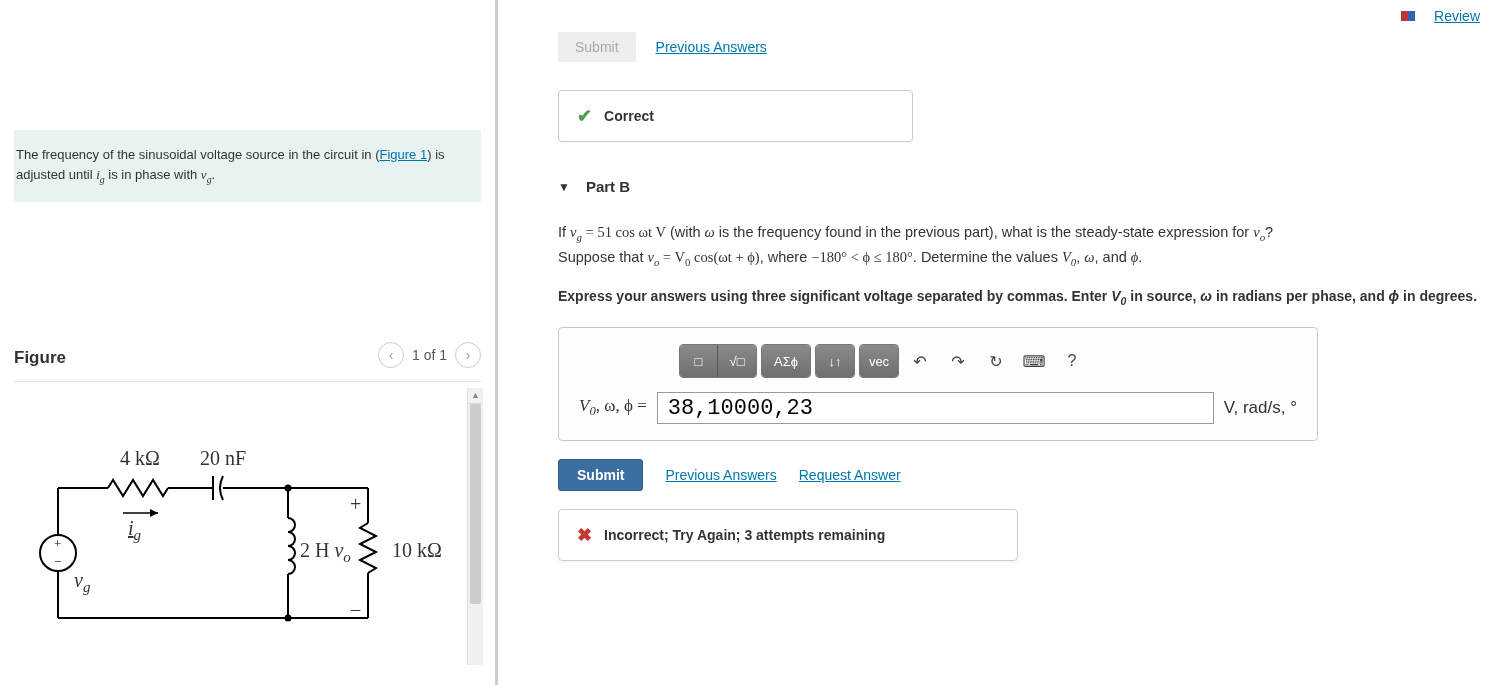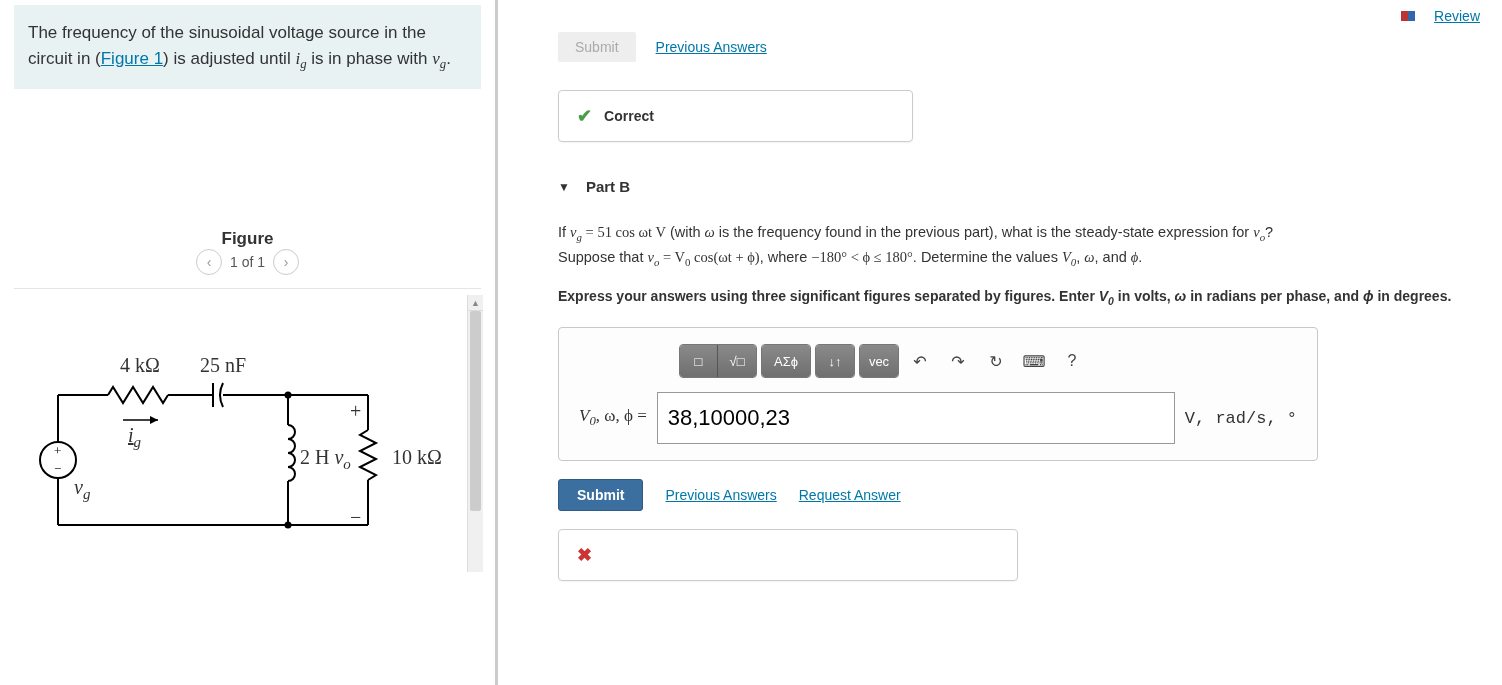--- a/index.html
+++ b/index.html
@@ -2,27 +2,27 @@
 <html><head>
 <meta charset="utf-8">
 <style>
   * { box-sizing: border-box; margin: 0; padding: 0; }
   body { font-family: Arial, Helvetica, sans-serif; font-size: 14px; color: #333; background: #fff; width: 1502px; height: 685px; overflow: hidden; }
   .container { display: flex; height: 100%; }
   .left-pane { width: 495px; padding: 5px 14px 14px 14px; position: relative; }
   .divider { width: 3px; background: #ccc; }
   .right-pane { flex: 1; padding: 0 20px 20px 60px; position: relative; }
 
-  .problem-statement { background: #e8f2f2; padding: 15px 14px; line-height: 1.5; font-size: 17px; }
+  .problem-statement { background: #e8f2f2; padding: 15px 2px; margin-top: 125px; line-height: 1.5; font-size: 13px; }
   .problem-statement a { color: #0077aa; text-decoration: underline; }
   .italic { font-style: italic; font-family: "Times New Roman", serif; }
   .sub { font-size: 0.75em; vertical-align: sub; }
 
   .figure-section { margin-top: 140px; }
-  .figure-header { display: flex; justify-content: space-between; align-items: center; border-bottom: 1px solid transparent; padding-bottom: 6px; flex-direction: column; }
+  .figure-header { display: flex; justify-content: space-between; align-items: flex-end; border-bottom: 1px solid transparent; padding-bottom: 6px; }
   .figure-title { font-size: 17px; font-weight: bold; }
   .figure-nav { display: flex; align-items: center; gap: 8px; color: #555; font-size: 14px; }
   .nav-btn { width: 26px; height: 26px; border: 1px solid #ccc; border-radius: 50%; background: #fff; display: inline-flex; align-items: center; justify-content: center; color: #999; cursor: pointer; }
   .figure-body { border-top: 1px solid #e5e5e5; margin-top: 6px; padding-top: 6px; position: relative; height: 290px; }
   .figure-scrollbar { position: absolute; right: -2px; top: 6px; width: 16px; height: 96%; background: #f0f0f0; border-left: 1px solid #ddd; }
   .figure-scrollbar .up { position: absolute; top: 0; left: 0; right: 0; height: 16px; display: flex; align-items: center; justify-content: center; font-size: 9px; color: #888; border-bottom: 1px solid #ddd; }
   .figure-scrollbar .thumb { position: absolute; top: 16px; left: 2px; right: 2px; height: 200px; background: #ccc; border-radius: 2px; }
   .circuit { margin: 60px 0 0 14px; }
   .circuit .lbl { font-family: "Times New Roman", serif; font-size: 20px; }
 
@@ -47,22 +47,22 @@
   .instruction .math { font-family: Liberation Sans, sans-serif; font-style: italic; }
 
   .answer-box { margin-top: 18px; border: 1px solid #c8c8c8; border-radius: 4px; padding: 16px 20px; max-width: 760px; background: #fdfdfd; }
   .toolbar { display: flex; align-items: center; gap: 4px; margin-left: 100px; margin-bottom: 14px; }
   .tool-group { display: flex; border: 1px solid #777; border-radius: 4px; overflow: hidden; }
   .tool-btn { width: 38px; height: 32px; background: linear-gradient(#8a8a8a,#6f6f6f); color: #fff; display: flex; align-items: center; justify-content: center; font-size: 13px; border-right: 1px solid #555; cursor: pointer; }
   .tool-btn:last-child { border-right: none; }
   .tool-plain { width: 34px; height: 32px; display: flex; align-items: center; justify-content: center; color: #444; cursor: pointer; font-size: 16px; }
   .answer-row { display: flex; align-items: center; gap: 10px; }
   .answer-label { font-family: "Times New Roman", serif; font-size: 17px; white-space: nowrap; }
-  .answer-input { flex: 1; border: 1px solid #999; height: 52px; font-size: 22px; font-family: Liberation Sans, sans-serif; padding: 4px 10px; }
-  .answer-units { font-family: Liberation Mono, monospace; font-size: 17px; white-space: nowrap; }
+  .answer-input { flex: 1; border: 1px solid #999; height: 32px; font-size: 22px; font-family: Liberation Mono, monospace; padding: 4px 10px; }
+  .answer-units { font-family: Liberation Sans, sans-serif; font-size: 17px; white-space: nowrap; }
 
   .submit-row2 { margin-top: 18px; display: flex; align-items: center; gap: 22px; }
   .submit-active { background: #3b6fa0; color: #fff; border: 1px solid #2f5a85; padding: 7px 18px; font-size: 14px; border-radius: 3px; cursor: pointer; font-weight: bold; }
 </style>
 </head>
 <body>
 
 <div class="container">
   <div class="left-pane">
     <div class="problem-statement">
@@ -108,21 +108,21 @@
 
             <circle cx="30" cy="105" r="18" fill="#fff" stroke="#000" stroke-width="2"></circle>
             <text x="26" y="100" font-size="13" font-family="Times New Roman">+</text>
             <text x="26" y="118" font-size="13" font-family="Times New Roman">−</text>
 
             <line x1="95" y1="65" x2="130" y2="65" stroke="#000" stroke-width="1.5"></line>
             <polygon points="130,65 122,61 122,69" fill="#000"></polygon>
           </svg>
           <div style="position:relative; top:-200px;">
             <span class="lbl" style="position:absolute; left:92px; top:-4px;">4 kΩ</span>
-            <span class="lbl" style="position:absolute; left:172px; top:-4px;">25 nF</span>
+            <span class="lbl" style="position:absolute; left:172px; top:-4px;">20 nF</span>
             <span class="lbl italic" style="position:absolute; left:100px; top:66px;text-decoration:underline;"><span>i</span><span class="sub">g</span></span>
             <span class="lbl italic" style="position:absolute; left:46px; top:118px;"><span>v</span><span class="sub">g</span></span>
             <span class="lbl" style="position:absolute; left:272px; top:88px;"><span>2 H</span> <span class="italic"><span>v</span><span class="sub">o</span></span></span>
             <span class="lbl" style="position:absolute; left:364px; top:88px;">10 kΩ</span>
             <span class="lbl" style="position:absolute; left:322px; top:42px;">+</span>
             <span class="lbl" style="position:absolute; left:322px; top:148px;">−</span>
           </div>
         </div>
         <div class="figure-scrollbar">
           <div class="up">▲</div>
@@ -154,21 +154,21 @@
       <span class="part-caret">▼</span>
       <span>Part B</span>
     </div>
 
     <div class="question-text">
       <span>If </span><span class="math italic"><span>v</span><span class="sub">g</span></span><span class="math"> = 51 cos ωt V</span><span> (with </span><span class="math italic">ω</span><span> is the frequency found in the previous part), what is the steady-state expression for </span><span class="math italic"><span>v</span><span class="sub">o</span></span><span>?</span><br>
       <span>Suppose that </span><span class="math italic"><span>v</span><span class="sub">o</span></span><span class="math"><span> = V</span><span class="sub">0</span><span> cos(ωt + ϕ)</span></span><span>, where </span><span class="math">−180° &lt; ϕ ≤ 180°</span><span>. Determine the values </span><span class="math italic"><span>V</span><span class="sub">0</span></span><span>, </span><span class="math italic">ω</span><span>, and </span><span class="math italic">ϕ</span><span>.</span>
     </div>
 
     <div class="instruction">
-      <span>Express your answers using three significant figures separated by figures. Enter </span><span class="math"><span>V</span><span class="sub">0</span></span><span> in volts, </span><span class="math">ω</span><span> in radians per phase, and </span><span class="math">ϕ</span><span> in degrees.</span>
+      <span>Express your answers using three significant voltage separated by commas. Enter </span><span class="math"><span>V</span><span class="sub">0</span></span><span> in source, </span><span class="math">ω</span><span> in radians per phase, and </span><span class="math">ϕ</span><span> in degrees.</span>
     </div>
 
     <div class="answer-box">
       <div class="toolbar">
         <div class="tool-group">
           <div class="tool-btn">□</div>
           <div class="tool-btn">√□</div>
         </div>
         <div class="tool-group">
           <div class="tool-btn" style="width:48px;">ΑΣϕ</div>
@@ -193,15 +193,16 @@
     </div>
 
     <div class="submit-row2">
       <button class="submit-active">Submit</button>
       <a class="link" href="#">Previous Answers</a>
       <a class="link" href="#">Request Answer</a>
     </div>
 
     <div class="feedback-box feedback-incorrect" style="min-width:460px;">
       <span class="x-icon">✖</span>
+      <span>Incorrect; Try Again; 3 attempts remaining</span>
     </div>
   </div>
 </div>
 
 </body></html>

